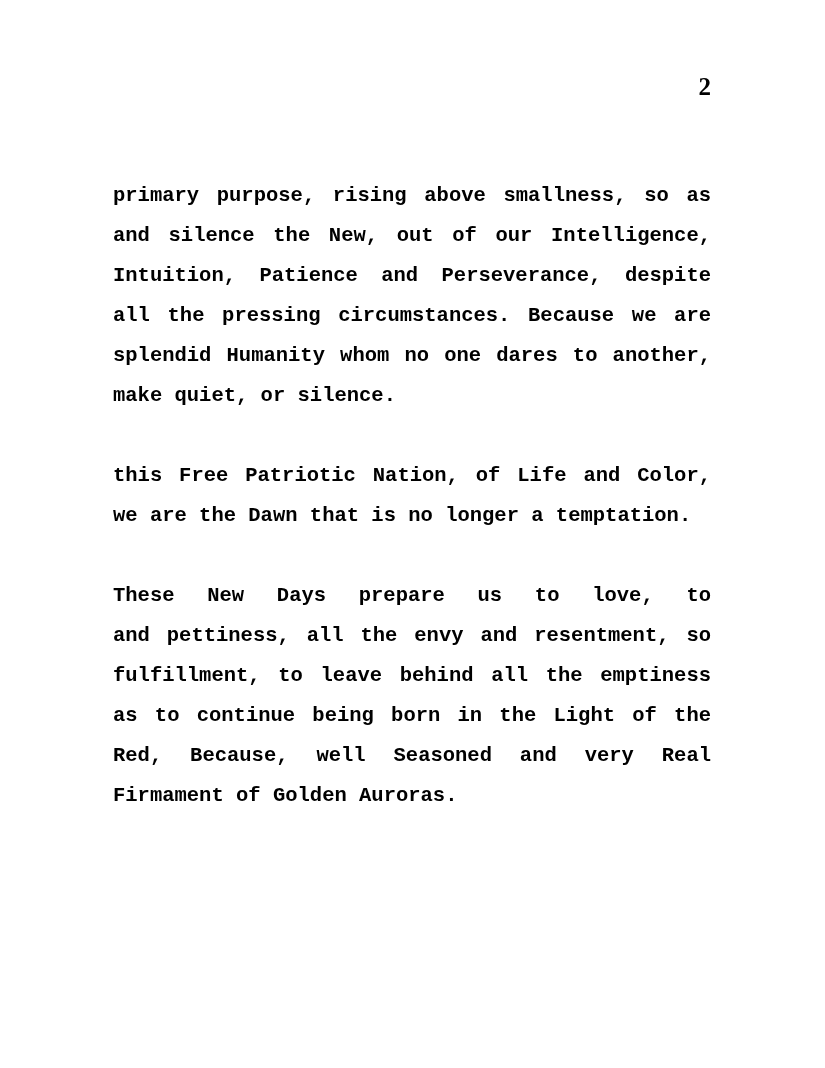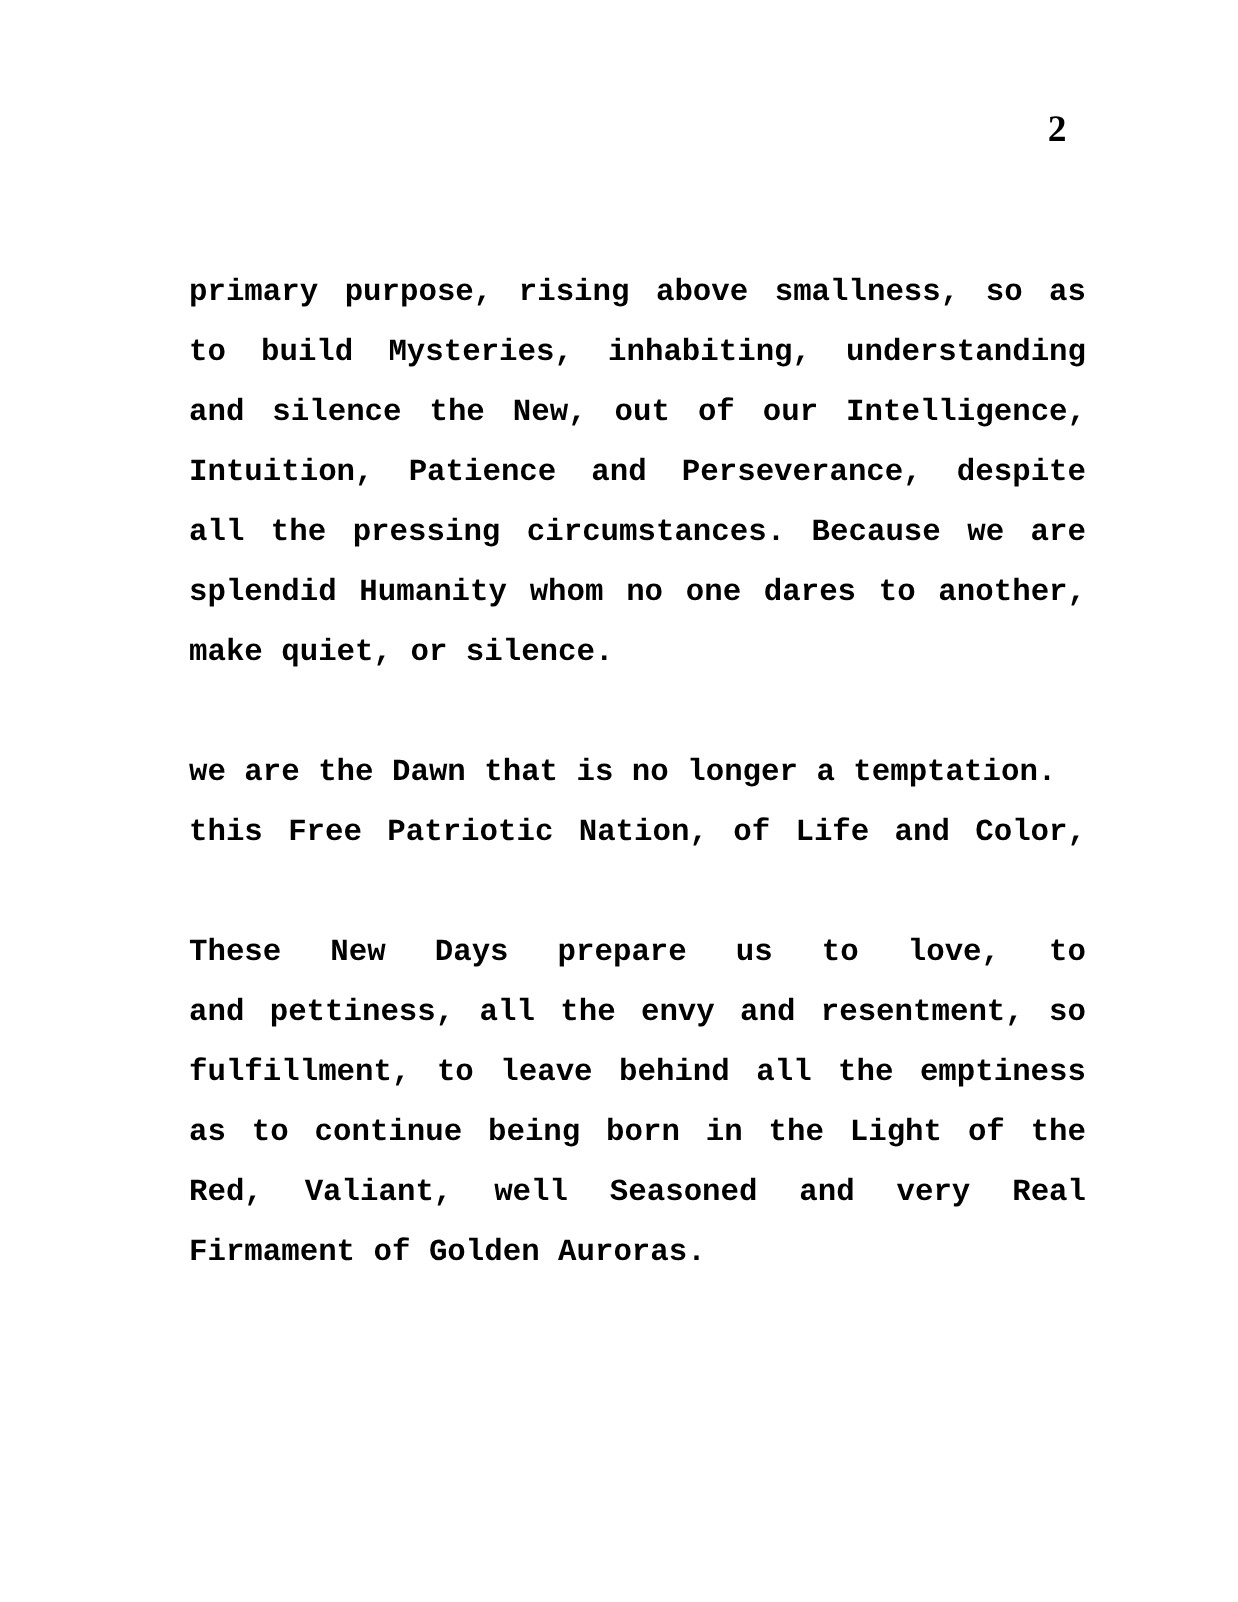--- a/index.html
+++ b/index.html
@@ -22,21 +22,21 @@
     width: 598px;
     text-align: right;
     font-family: "Liberation Serif", serif;
     font-weight: bold;
     font-size: 25px;
     line-height: 30px;
     color: #000000;
   }
   .body-text {
     position: absolute;
-    left: 126px;
+    left: 113px;
     top: 176px;
     width: 598px;
   }
   .paragraph {
     margin: 0 0 40px 0;
     padding: 0;
   }
   .text-line {
     font-family: "Liberation Mono", monospace;
     font-weight: bold;
@@ -52,33 +52,32 @@
   }
 </style>
 </head>
 <body>
 
 <div class="page">
   <div class="page-number">2</div>
   <div class="body-text" id="doc-body">
       <div class="paragraph">
         <div class="text-line">primary purpose, rising above smallness, so as</div>
-        <div class="text-line">to build Mysteries, inhabiting, understanding</div>
         <div class="text-line">and silence the New, out of our Intelligence,</div>
         <div class="text-line">Intuition, Patience and Perseverance, despite</div>
         <div class="text-line">all the pressing circumstances. Because we are</div>
         <div class="text-line">splendid Humanity whom no one dares to another,</div>
         <div class="text-line last-line">make quiet, or silence.</div>
       </div>
       <div class="paragraph">
+        <div class="text-line">this Free Patriotic Nation, of Life and Color,</div>
         <div class="text-line last-line">we are the Dawn that is no longer a temptation.</div>
-        <div class="text-line">this Free Patriotic Nation, of Life and Color,</div>
       </div>
       <div class="paragraph">
         <div class="text-line">These New Days prepare us to love, to</div>
         <div class="text-line">and pettiness, all the envy and resentment, so</div>
         <div class="text-line">fulfillment, to leave behind all the emptiness</div>
         <div class="text-line">as to continue being born in the Light of the</div>
-        <div class="text-line">Red, Valiant, well Seasoned and very Real</div>
+        <div class="text-line">Red, Because, well Seasoned and very Real</div>
         <div class="text-line last-line">Firmament of Golden Auroras.</div>
       </div>
     </div>
 </div>
 
 </body></html>

